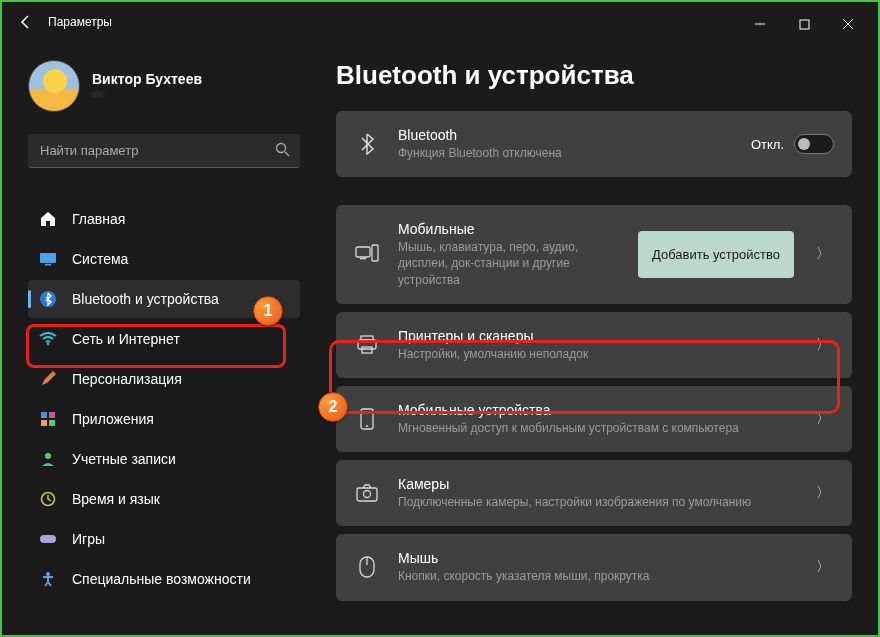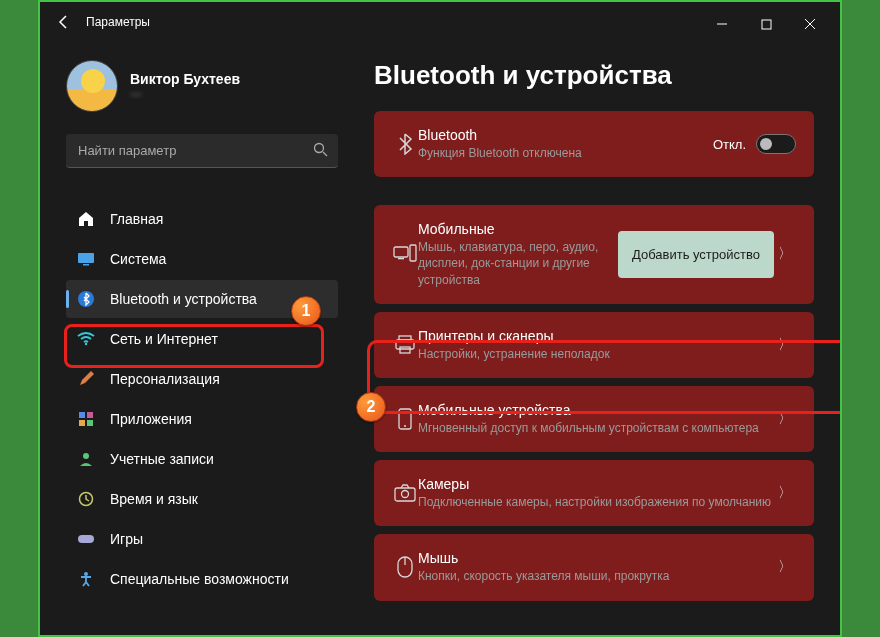--- a/index.html
+++ b/index.html
@@ -1,17 +1,17 @@
 <!DOCTYPE html>
 <html><head>
 <meta charset="utf-8">
 <style>
 * { margin:0; padding:0; box-sizing:border-box; font-family:"Segoe UI",Arial,sans-serif; }
 body { background:#3b8a3b; display:flex; justify-content:center; align-items:flex-start; }
-.window { width:804px; height:637px; background:#1b1b1b; border:2px solid #44c444; position:relative; overflow:hidden; }
+.window { width:880px; height:637px; background:#1b1b1b; border:2px solid #44c444; position:relative; overflow:hidden; }
 .titlebar { height:40px; display:flex; align-items:center; color:#fff; padding:0 10px; }
 .back-btn { width:28px; height:28px; display:flex; align-items:center; justify-content:center; color:#fff; font-size:14px; margin-right:8px; }
 .title { font-size:12px; }
 .winctrl { position:absolute; right:8px; top:8px; display:flex; gap:0; }
 .winctrl div { width:44px; height:28px; display:flex; align-items:center; justify-content:center; color:#fff; font-size:13px; }
 .layout { display:flex; height:calc(100% - 40px); }
 
 .sidebar { width:308px; padding:18px 10px 0 26px; display:flex; flex-direction:column; overflow:hidden; position:relative; }
 .user { display:flex; align-items:center; gap:12px; margin-bottom:22px; }
 .avatar { width:52px; height:52px; border-radius:50%; background:linear-gradient(180deg,#9ec1e0 0%,#9ec1e0 55%,#f4b942 55%,#f4b942 100%); border:1px solid #444; position:relative; overflow:hidden; }
@@ -28,21 +28,21 @@
 .nav-item.active::before { content:""; position:absolute; left:0; top:10px; width:3px; height:18px; background:#6bb2f0; border-radius:2px; }
 .ni-icon { width:20px; height:20px; display:flex; align-items:center; justify-content:center; font-size:15px; }
 .ic-home{color:#fff;} .ic-sys{color:#4aa3e8;} .ic-net{color:#38c8d8;} .ic-pers{color:#d87f4a;} .ic-apps{color:#c85a9a;} .ic-acc{color:#58c878;} .ic-time{color:#c8c86a;} .ic-game{color:#a8a8d8;} .ic-acc2{color:#58a8e8;}
 
 .red-box1 { position:absolute; border:3px solid #e8221a; border-radius:8px; pointer-events:none; z-index:5; left:24px; top:282px; width:260px; height:44px; }
 .badge { position:absolute; width:30px; height:30px; border-radius:50%; background:radial-gradient(circle at 30% 30%,#ff9a3a,#e8551a); border:1px solid #a83810; color:#fff; font-weight:700; font-size:16px; display:flex; align-items:center; justify-content:center; z-index:6; box-shadow:0 1px 2px rgba(0,0,0,.4); }
 .badge1 { left:251px; top:254px; }
 
 .main { flex:1; padding:18px 26px 0 26px; overflow:hidden; position:relative; }
 .page-title { color:#fff; font-size:26px; font-weight:600; margin-bottom:20px; }
-.card { background:#7f1d1d; border-radius:6px; margin-bottom:8px; display:flex; align-items:center; padding:16px 18px; position:relative; }
+.card { background:#404040; border-radius:6px; margin-bottom:8px; display:flex; align-items:center; padding:16px 18px; gap:18px; position:relative; }
 .card.tall { align-items:center; min-height:82px; }
 .card-ic { width:26px; height:26px; display:flex; align-items:center; justify-content:center; color:#d8d8d8; flex-shrink:0; }
 .card-txt { flex:1; }
 .card-title { color:#fff; font-size:14px; }
 .card-sub { color:#9a9a9a; font-size:12px; margin-top:2px; line-height:1.35; }
 .chevron { color:#d8d8d8; font-size:14px; padding:0 4px; }
 .toggle-wrap { display:flex; align-items:center; gap:10px; color:#fff; font-size:13px; }
 .toggle { width:40px; height:20px; border-radius:10px; background:#1b1b1b; border:1px solid #777; position:relative; }
 .toggle::after { content:""; position:absolute; left:3px; top:3px; width:12px; height:12px; border-radius:50%; background:#bbb; }
 .add-btn { background:#bcd8ca; color:#1b1b1b; font-size:13px; padding:16px 14px; border-radius:4px; border:none; }
@@ -239,21 +239,21 @@
       <div class="card">
         <div class="card-ic">
           <svg width="22" height="20" viewBox="0 0 22 20">
               <rect x="5" y="1" width="12" height="4" stroke="#d8d8d8" stroke-width="1.3" fill="none"></rect>
               <rect x="2" y="5" width="18" height="9" rx="1.5" stroke="#d8d8d8" stroke-width="1.3" fill="none"></rect>
               <rect x="6" y="12" width="10" height="6" stroke="#d8d8d8" stroke-width="1.3" fill="none"></rect>
             </svg>
         </div>
         <div class="card-txt">
           <div class="card-title">Принтеры и сканеры</div>
-          <div class="card-sub">Настройки, устранение неполадок</div>
+          <div class="card-sub">Настройки, умолчанию неполадок</div>
         </div>
         <div class="chevron">〉</div>
       </div>
 
       <div class="card">
         <div class="card-ic">
           <svg width="14" height="22" viewBox="0 0 14 22">
               <rect x="1" y="1" width="12" height="20" rx="2" stroke="#d8d8d8" stroke-width="1.3" fill="none"></rect>
               <circle cx="7" cy="18" r="1" fill="#d8d8d8"></circle>
             </svg>

